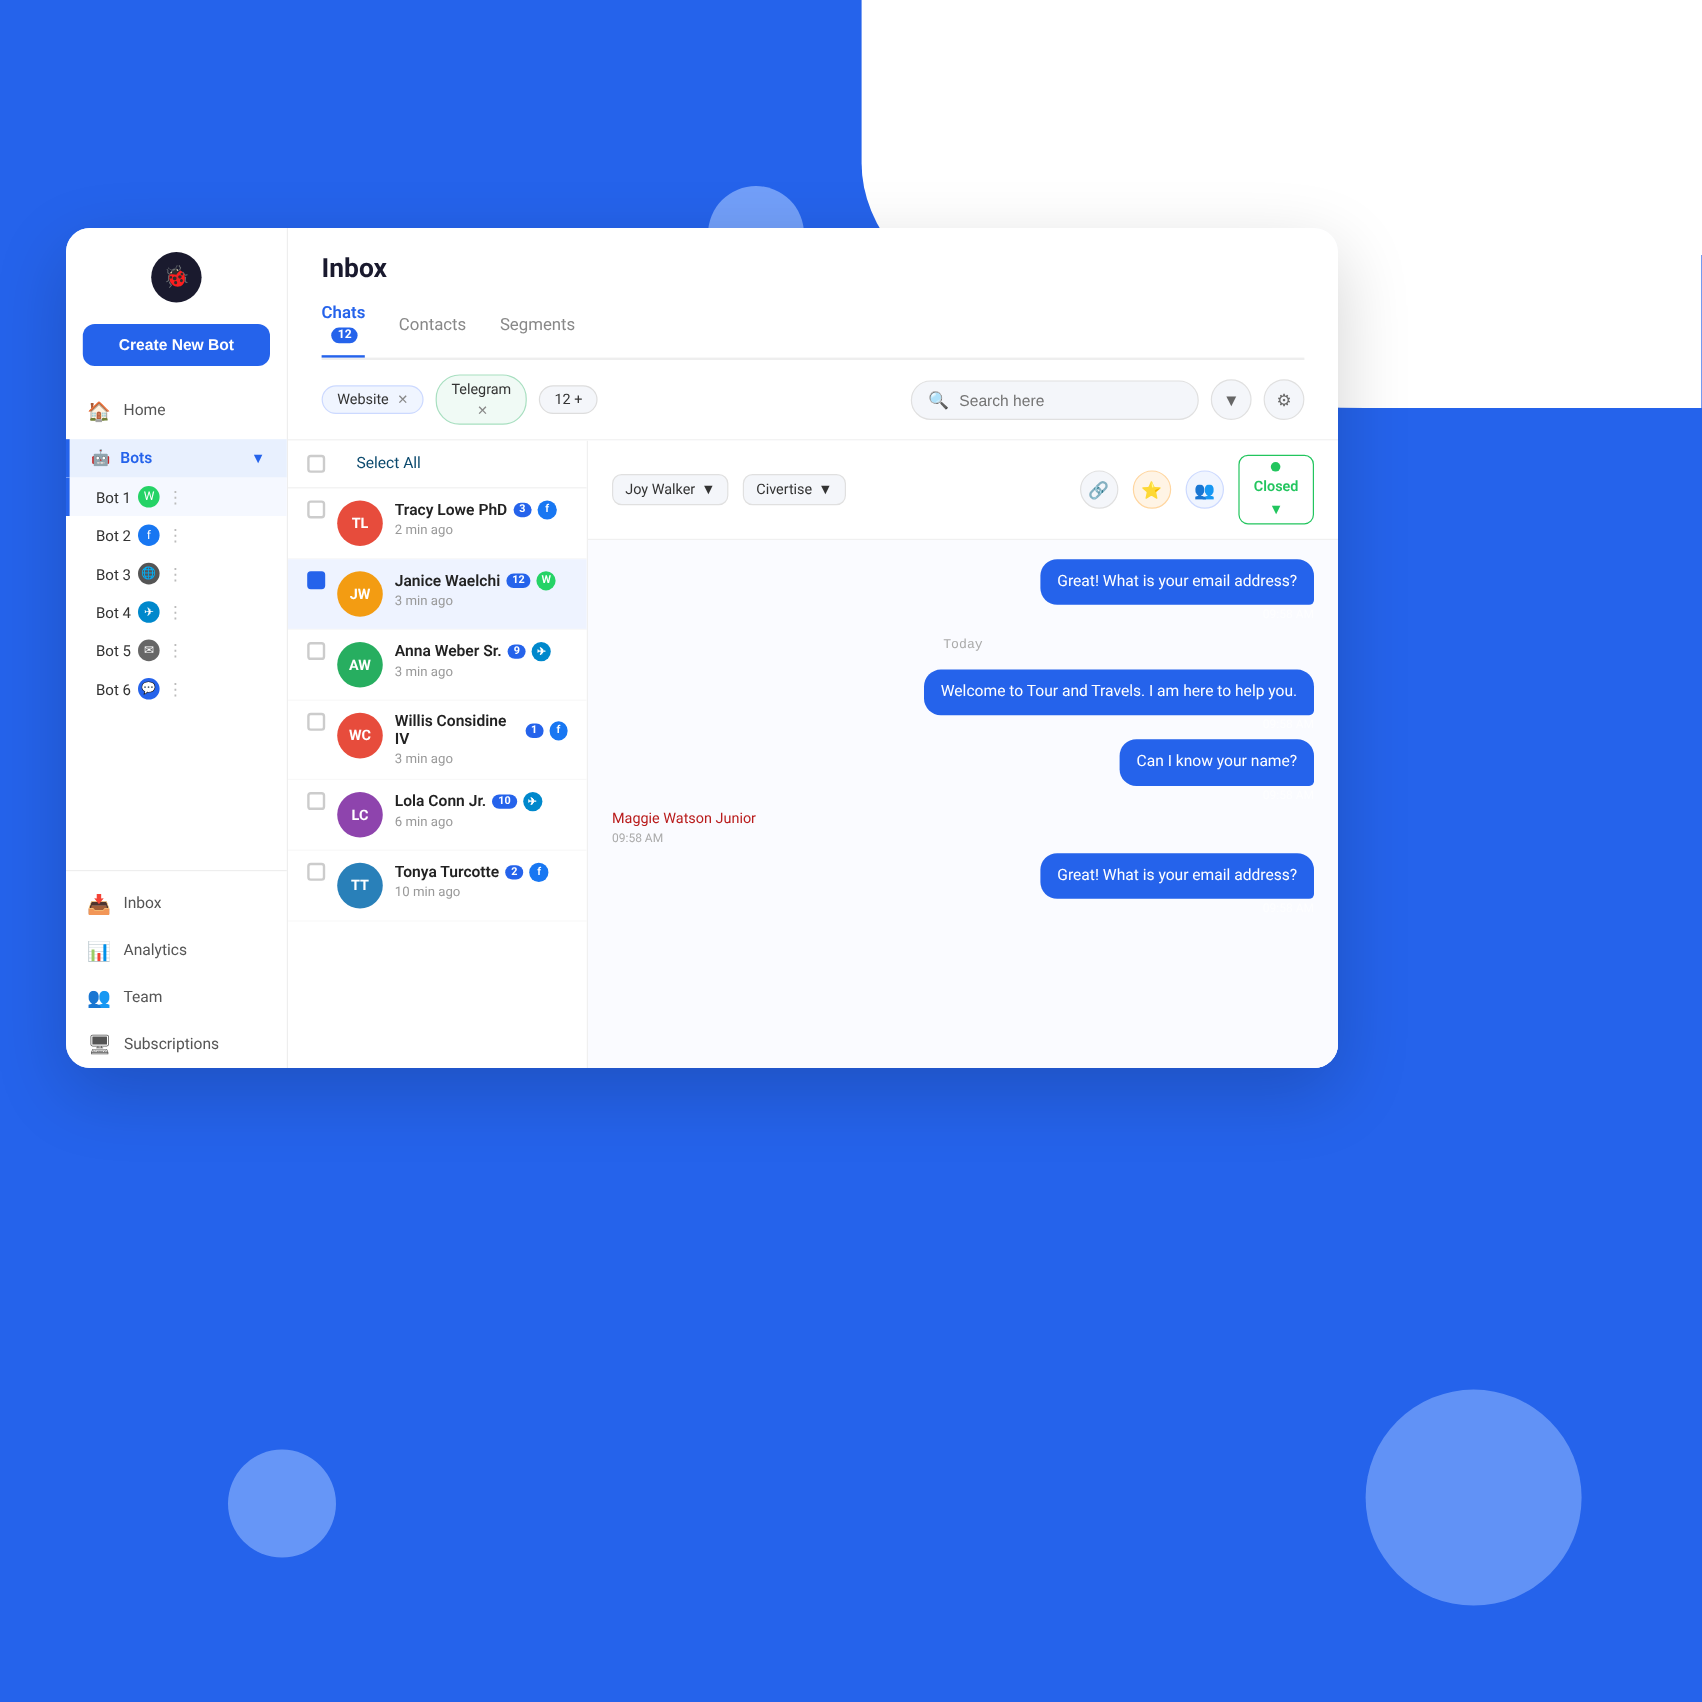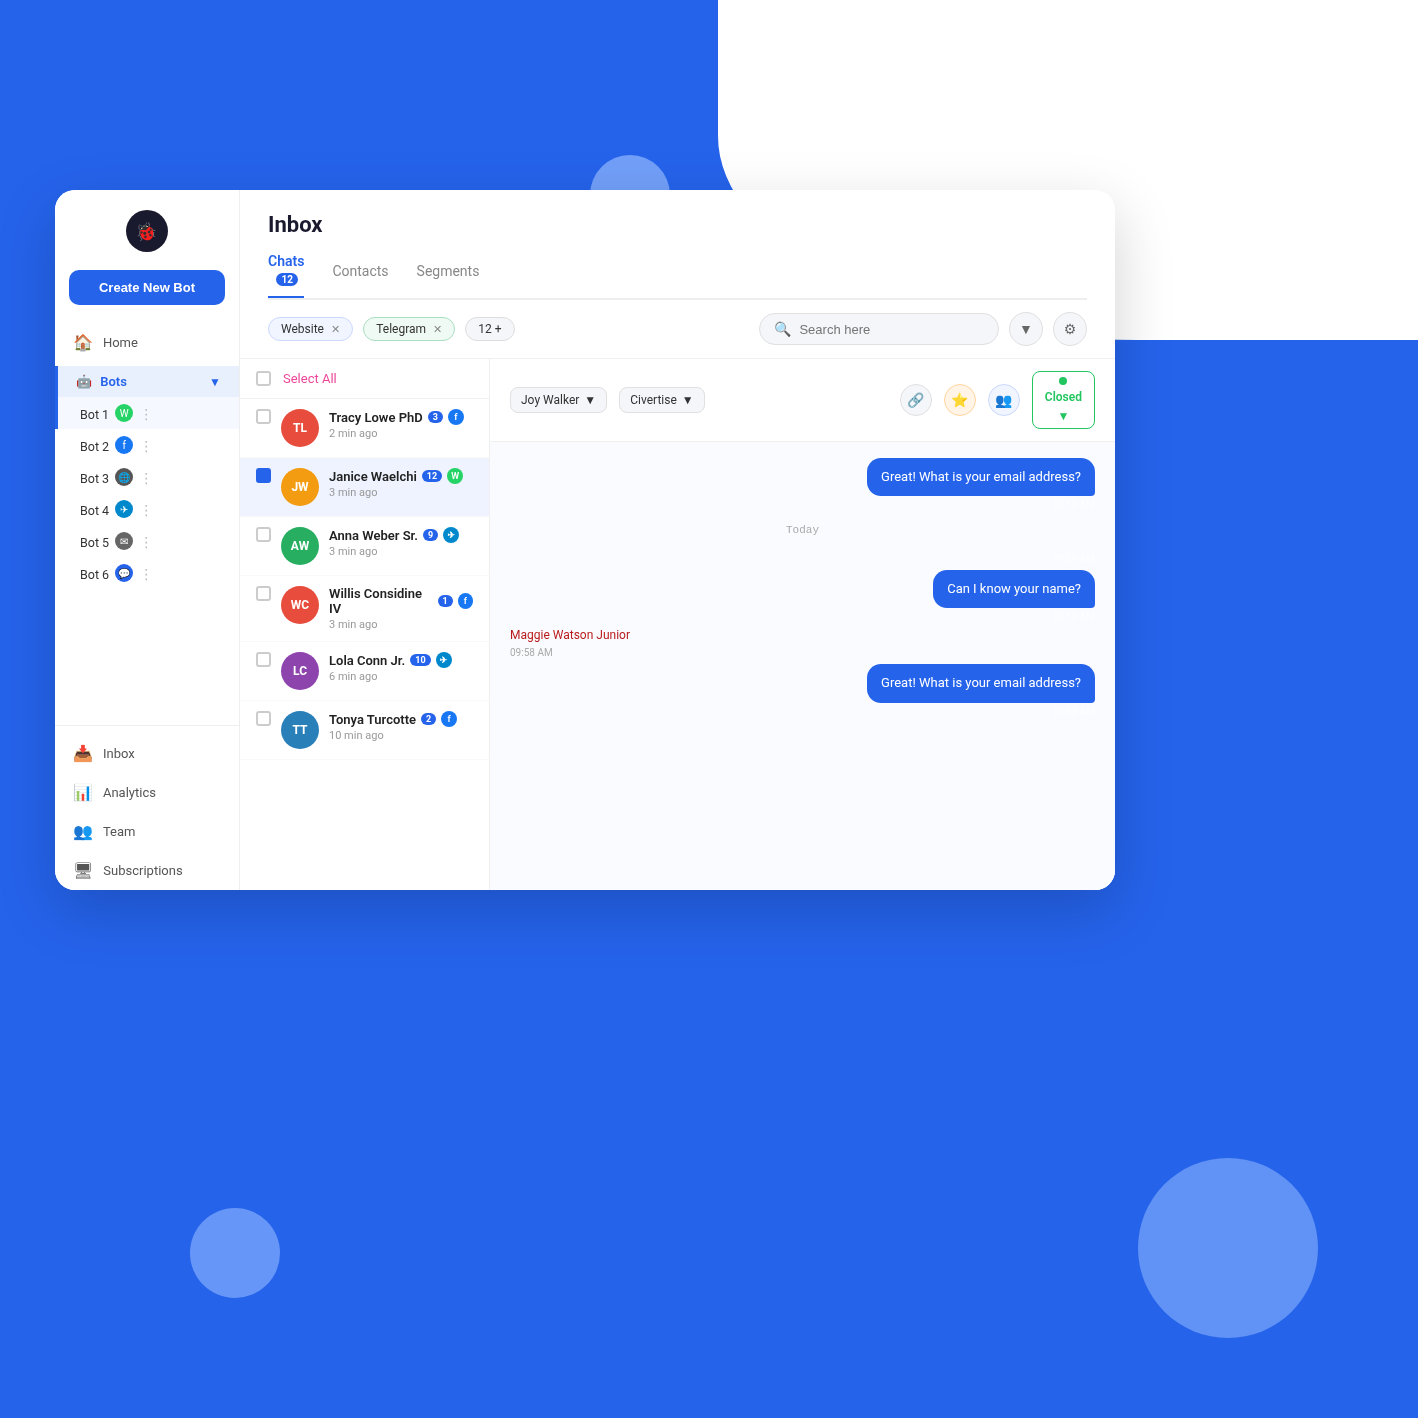--- a/index.html
+++ b/index.html
@@ -188,21 +188,21 @@
       border-bottom: 1px solid #f0f0f0;
     }
     .filter-tag {
       display: flex; align-items: center; gap: 5px;
       background: #f0f5ff;
       border: 1px solid #ccd9ff;
       border-radius: 20px;
       padding: 4px 12px;
       font-size: 12px; color: #333; cursor: pointer;
     }
-    .filter-tag.green { background: #f0faf5; border-color: #a8dfc0; }
+    .filter-tag.green { background: #f0faf5; border-color: #a8dfc0; flex-direction: column; }
     .filter-tag-x { color: #888; margin-left: 2px; font-size: 11px; }
     .filter-more {
       background: #f4f6fa; border: 1px solid #ddd;
       border-radius: 20px; padding: 4px 12px;
       font-size: 12px; color: #333; cursor: pointer;
     }
     .filter-spacer { flex: 1; }
     .search-box {
       display: flex; align-items: center; gap: 8px;
       background: #f4f6fa; border: 1px solid #e0e0e0;
@@ -227,24 +227,24 @@
       display: flex; flex: 1; overflow: hidden;
     }
 
     
     .chat-list {
       width: 250px; flex-shrink: 0;
       border-right: 1px solid #f0f0f0;
       overflow-y: auto;
     }
     .select-all-row {
-      display: flex; align-items: center; gap: 12px;
+      display: flex; align-items: center; gap: 26px;
       padding: 12px 16px;
       border-bottom: 1px solid #f0f0f0;
-      font-size: 13px; color: #ec4899;
+      font-size: 13px; color: #0c4a6e;
     }
     .checkbox {
       width: 15px; height: 15px;
       border: 2px solid #ccc; border-radius: 3px;
       cursor: pointer; flex-shrink: 0;
     }
     .chat-item {
       display: flex; align-items: flex-start; gap: 10px;
       padding: 10px 16px;
       border-bottom: 1px solid #f8f8f8;
@@ -583,20 +583,21 @@
         <div class="messages-area">
 
           <div class="msg-wrapper out">
             <div class="msg-bubble msg-outgoing">Great! What is your email address?</div>
             <div class="msg-time outgoing-time">09:58 AM</div>
           </div>
 
           <div class="date-divider">Today</div>
 
           <div class="msg-wrapper out">
+            <div class="msg-bubble msg-outgoing">Welcome to Tour and Travels. I am here to help you.</div>
             <div class="msg-time outgoing-time">09:58 AM</div>
           </div>
 
           <div class="msg-wrapper out">
             <div class="msg-bubble msg-outgoing">Can I know your name?</div>
             <div class="msg-time outgoing-time">09:58 AM</div>
           </div>
 
           <div class="msg-wrapper inc">
             <div class="msg-sender">Maggie Watson Junior</div>

